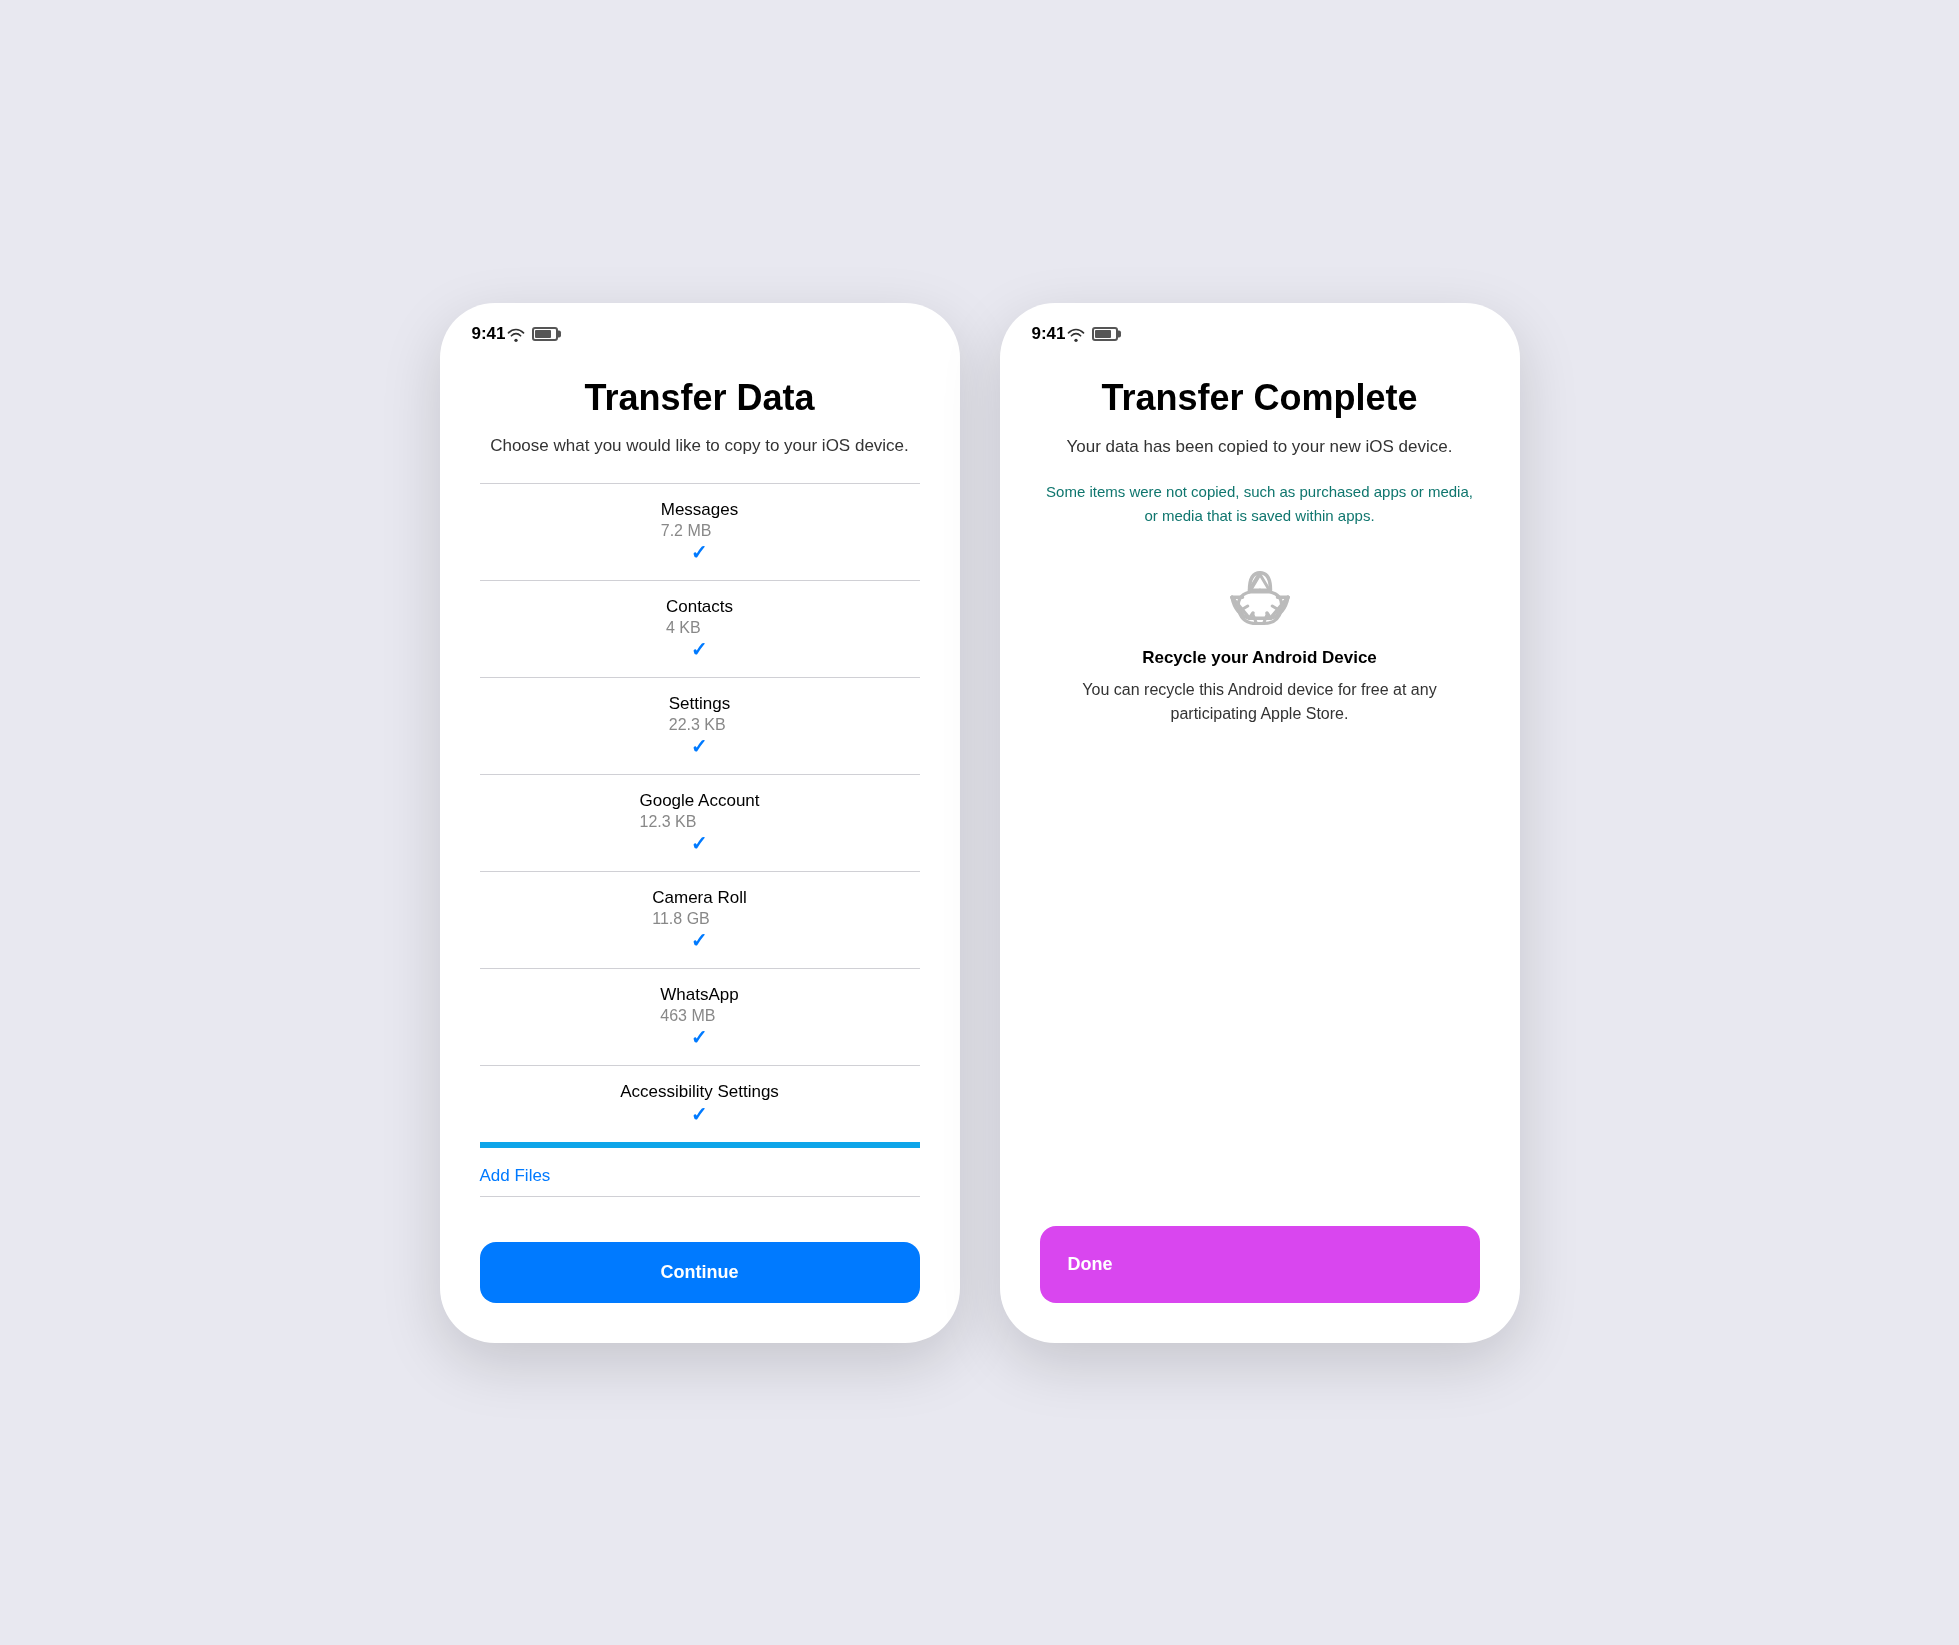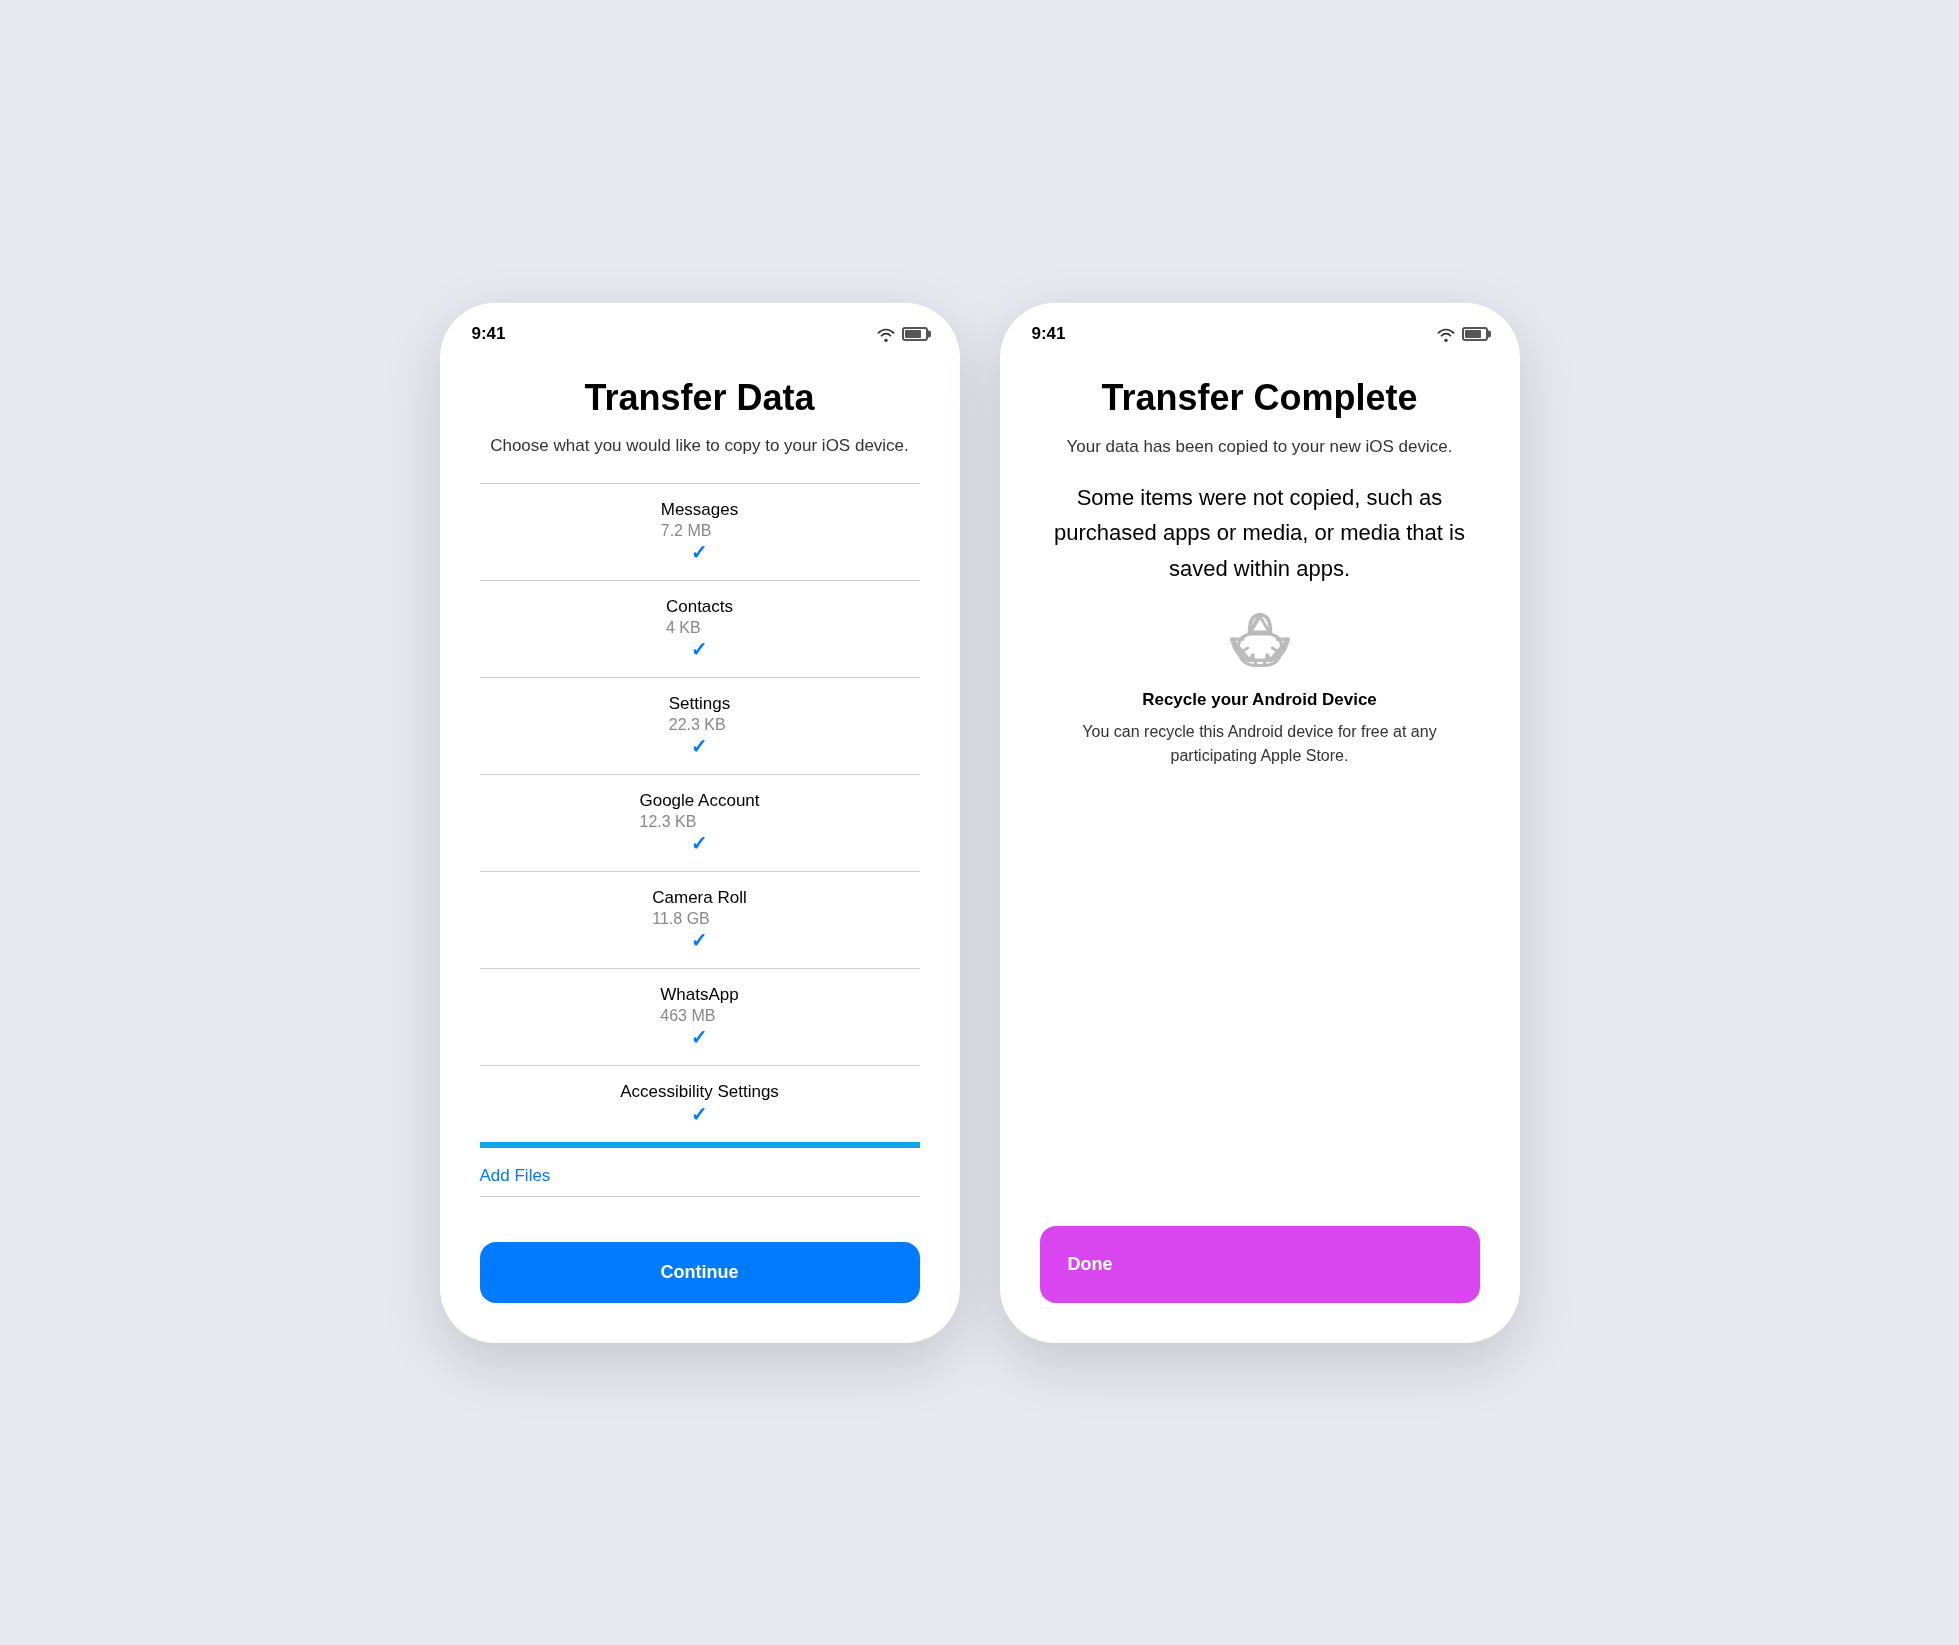--- a/index.html
+++ b/index.html
@@ -23,21 +23,21 @@
       box-shadow: 0 20px 60px rgba(0,0,0,0.15);
       overflow: hidden;
       display: flex;
       flex-direction: column;
       min-height: 1040px;
       position: relative;
     }
 
     .status-bar {
       display: flex;
-      justify-content: space-between;
+      justify-content: flex-start;
       align-items: center;
       padding: 18px 32px 10px 32px;
       height: 55px;
     }
 
     .status-time {
       font-size: 17px;
       font-weight: 600;
       color: #000;
     }
@@ -174,25 +174,25 @@
     
     .transfer-complete-subtitle {
       font-size: 17px;
       color: #333;
       text-align: center;
       line-height: 1.6;
       margin-bottom: 20px;
     }
 
     .transfer-note {
-      font-size: 22px;
-      color: #000000;
+      font-size: 15px;
+      color: #0f766e;
       text-align: center;
       line-height: 1.6;
-      margin-bottom: 0;
+      margin-bottom: 16px;
     }
 
     .recycle-section {
       display: flex;
       flex-direction: column;
       align-items: center;
       margin-top: auto;
       margin-bottom: 12px;
       padding-top: 20px;
     }

